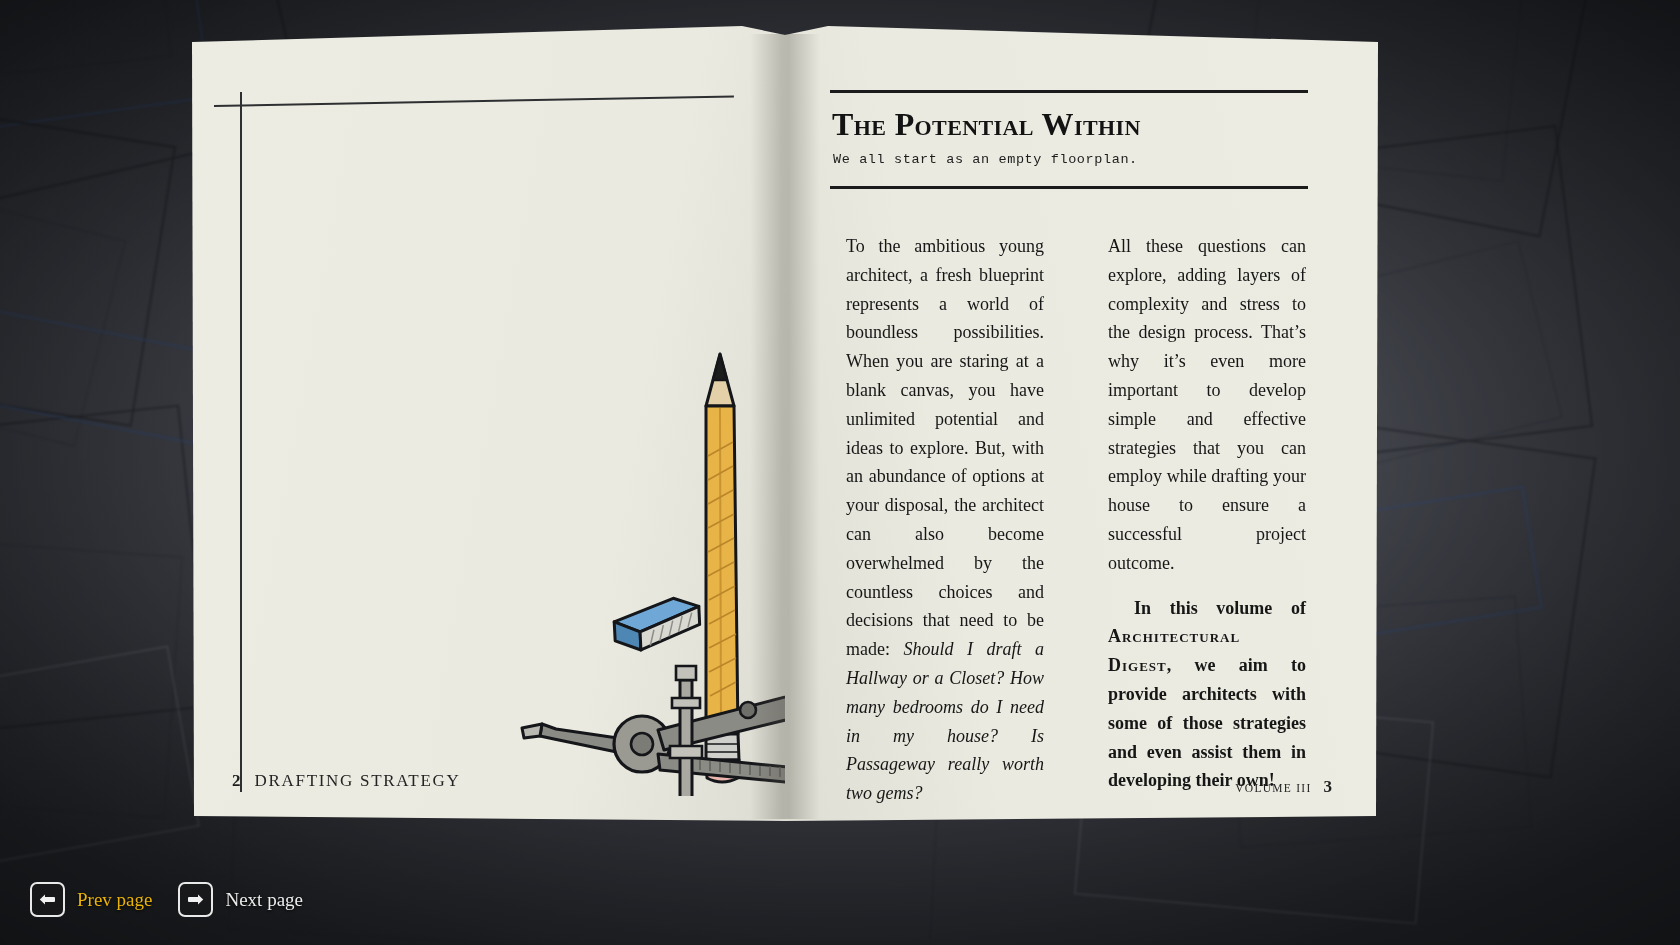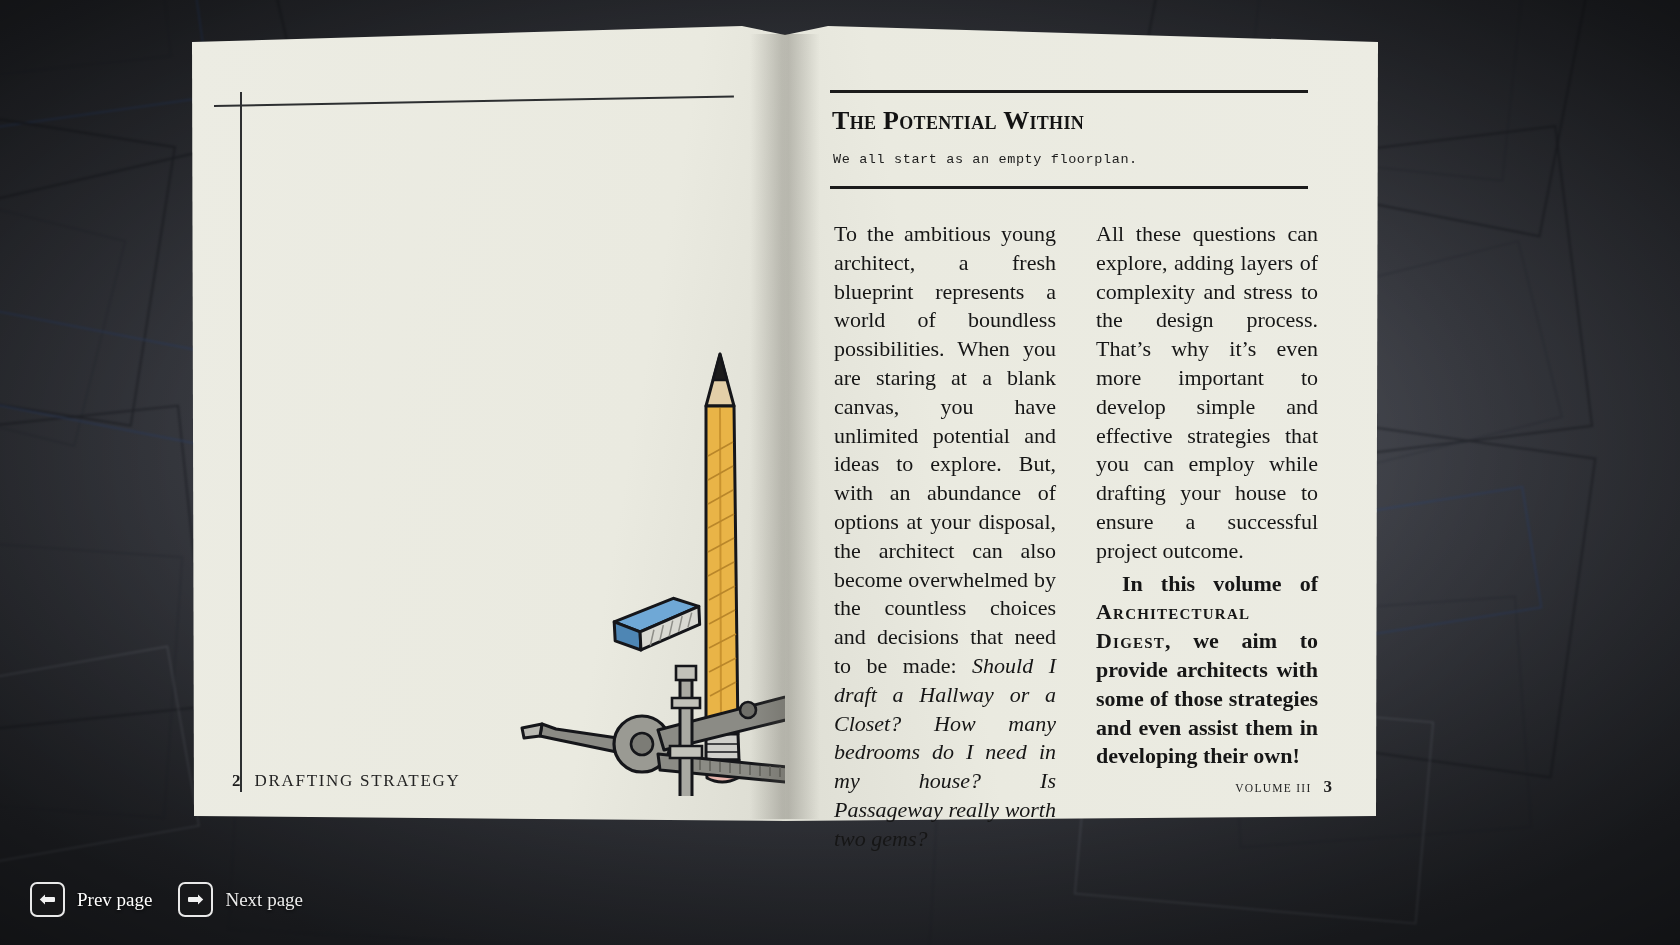--- a/index.html
+++ b/index.html
@@ -145,21 +145,21 @@
   }
   .rule.top { top: 64px; height: 3px; }
   .rule.bottom { top: 160px; height: 3px; }
 
   .title {
     position: absolute;
     left: 2px;
     top: 80px;
     font-family: "Liberation Serif", serif;
     font-weight: bold;
-    font-size: 26px;
+    font-size: 32px;
     letter-spacing: .012em;
     color: #131313;
     font-variant: small-caps;
     text-transform: capitalize;
   }
   .subtitle {
     position: absolute;
     left: 3px;
     top: 126px;
     font-family: "Liberation Mono", monospace;
@@ -171,23 +171,23 @@
   .cols {
     position: absolute;
     left: 0;
     top: 190px;
     width: 492px;
     display: flex;
     gap: 32px;
   }
   .col { width: 230px; }
   .col p {
-    margin: 4px;
-    font-family: "Liberation Serif", serif;
-    font-size: 22px;
+    margin: 16px;
+    font-family: "Liberation Serif", serif;
+    font-size: 18px;
     line-height: 28.8px;
     color: #161616;
     text-align: justify;
     text-align-last: left;
     hyphens: auto;
   }
   .col p.indent { text-indent: 26px; font-weight: bold; }
   .col p em { font-style: italic; }
   .smallcaps {
     font-variant: small-caps;
@@ -242,21 +242,21 @@
     border: 2px solid #e9e9e9;
     background: rgba(25,25,28,.55);
     display: flex;
     align-items: center;
     justify-content: center;
     color: #f2f2f2;
   }
   .hud-label {
     font-family: "Liberation Serif", serif;
     font-size: 19px;
-    color: #ffffff;
+    color: #eab308;
     text-shadow: 0 1px 3px rgba(0,0,0,.85);
   }
   .hud-label.dim { color: #ececec; }
   .hud-group.next { margin-left: 10px; justify-content: flex-end; }
 </style>
 </head>
 <body>
 
 <div id="stage">
 

